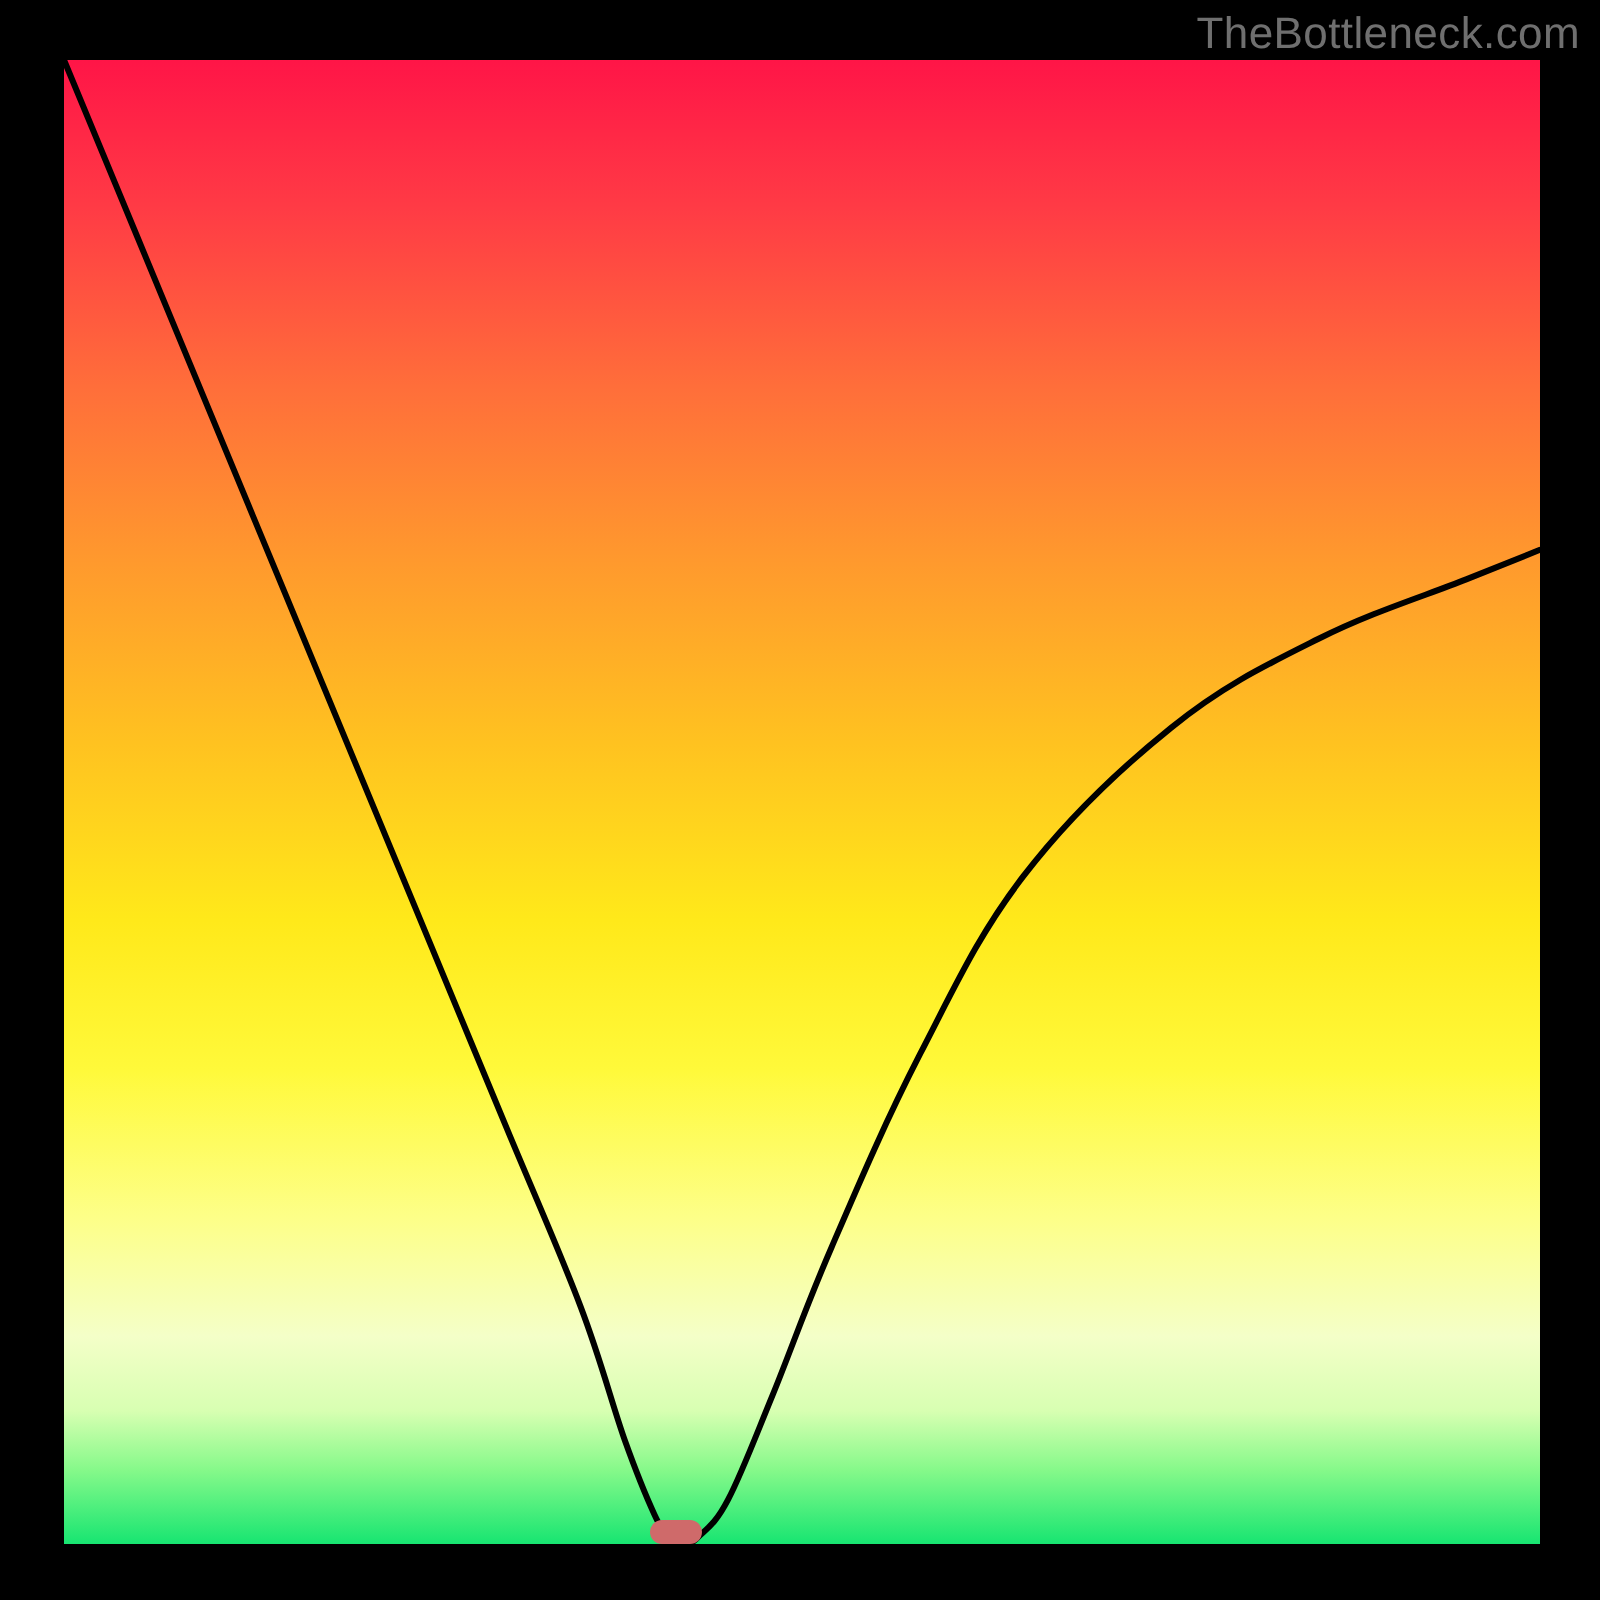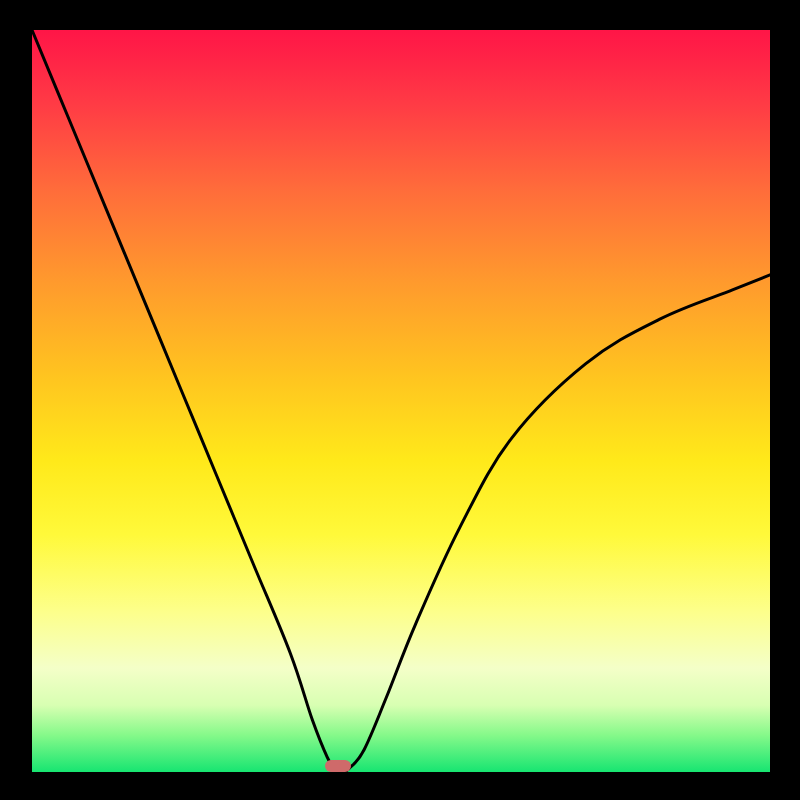--- a/index.html
+++ b/index.html
@@ -62,13 +62,14 @@
 </head>
 <body>
 
 <div id="stage">
   <div id="frame"></div>
   <div id="gradient" style="left: 32px; top: 30px; width: 738px; height: 742px;"></div>
   <svg id="curve" width="800" height="800">
     <path id="curve-path" fill="none" stroke="#000000" stroke-width="3" stroke-linecap="round" d="M 32.0 30.0 C 38.6 46.0, 55.6 87.0, 68.9 119.0 C 82.2 151.1, 92.5 176.0, 105.8 208.1 C 119.1 240.1, 129.4 265.1, 142.7 297.1 C 156.0 329.2, 166.3 354.1, 179.6 386.2 C 192.9 418.2, 203.2 443.1, 216.5 475.2 C 229.8 507.3, 240.1 532.2, 253.4 564.2 C 266.7 596.3, 279.7 625.2, 290.3 653.3 C 300.9 681.3, 305.8 701.4, 312.4 720.1 C 319.1 738.8, 323.2 748.5, 327.2 757.2 C 331.2 765.8, 331.9 765.6, 334.6 768.3 C 337.2 771.0, 339.3 772.0, 342.0 772.0 C 344.6 772.0, 345.4 772.3, 349.3 768.3 C 353.3 764.3, 357.5 762.4, 364.1 749.7 C 370.7 737.1, 376.9 720.5, 386.2 697.8 C 395.5 675.1, 402.5 654.3, 415.8 623.6 C 429.0 592.9, 442.8 560.5, 460.0 527.1 C 477.3 493.7, 489.1 467.5, 511.7 438.1 C 534.3 408.7, 558.9 385.3, 585.5 363.9 C 612.1 342.5, 632.7 332.7, 659.3 319.4 C 685.9 306.0, 713.2 297.7, 733.1 289.7 C 753.0 281.7, 763.4 277.5, 770.0 274.9"></path>
   </svg>
   <div id="marker" style="left: 325.355px; top: 760.128px; width: 25.83px; height: 11.872px; background: rgb(207, 106, 106);"></div>
+  <div id="watermark">TheBottleneck.com</div>
 </div>
 
 </body></html>

